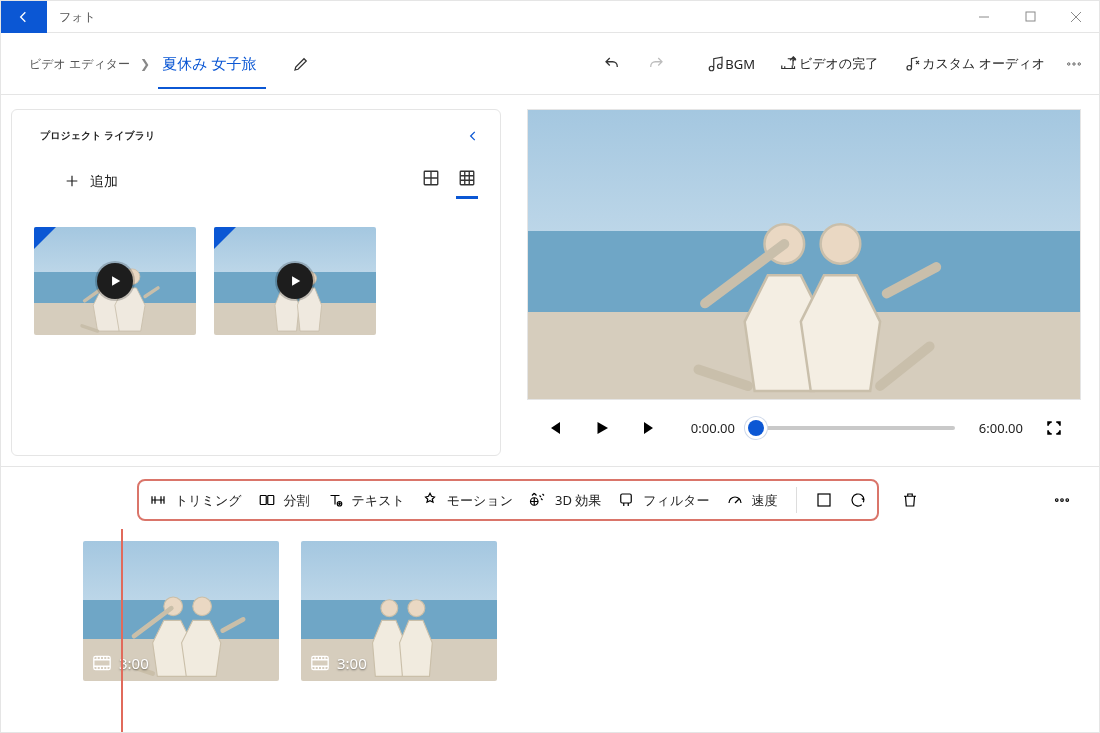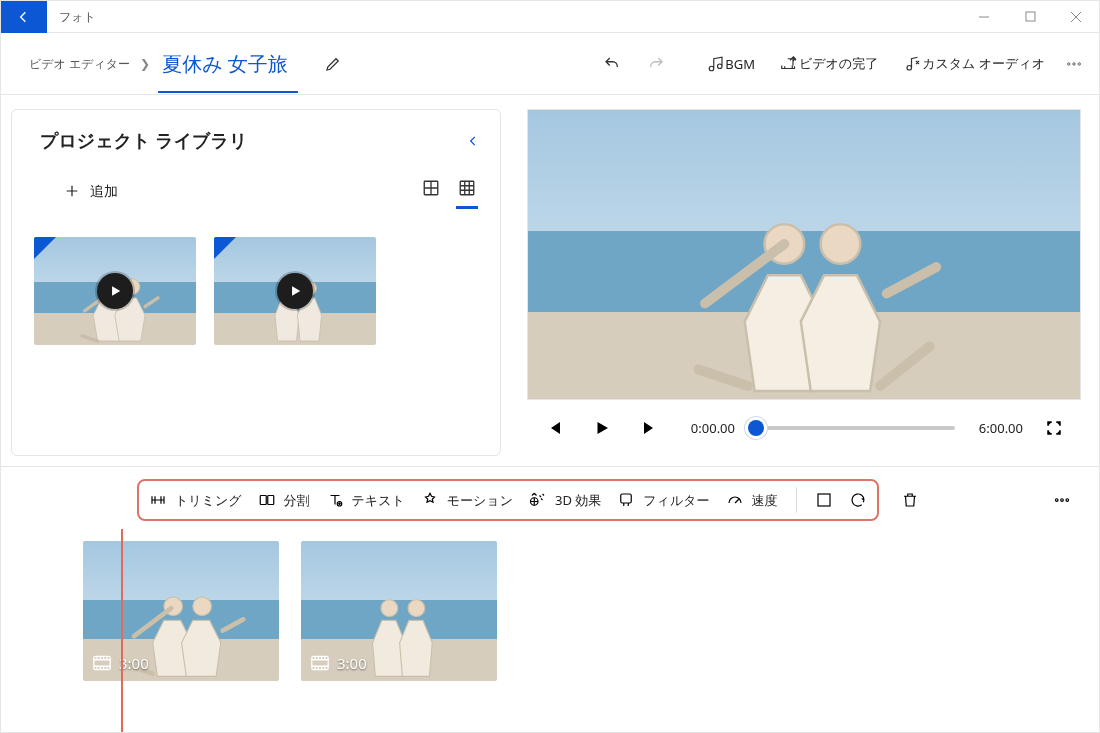--- a/index.html
+++ b/index.html
@@ -24,34 +24,34 @@
   
   .titlebar{height:32px;display:flex;align-items:center;border-bottom:1px solid var(--border);background:var(--bg)}
   .back-btn{width:46px;height:32px;background:var(--accent);display:flex;align-items:center;justify-content:center;color:#fff;flex:0 0 auto}
   .titlebar .title{padding-left:12px;font-size:12px;color:var(--muted)}
   .win-controls{margin-left:auto;display:flex;align-items:center}
   .win-controls .wbtn{width:46px;height:32px;display:flex;align-items:center;justify-content:center;color:var(--win-btn)}
   
   .topbar{height:62px;display:flex;align-items:center;padding:0 10px 0 18px;border-bottom:1px solid var(--border)}
   .bc-item{font-size:12px;color:var(--muted);padding:0 10px}
   .bc-chevron{color:#888;font-size:12px}
-  .bc-active{color:var(--accent);font-size:20px;padding:0 4px 0 12px;position:relative}
+  .bc-active{color:var(--accent);font-size:15px;padding:0 4px 0 12px;position:relative}
   .bc-underline{position:absolute;left:8px;right:-6px;bottom:-15px;height:2px;background:var(--accent)}
   .pencil{margin-left:26px;padding:6px;color:#555;display:flex}
   .top-actions{margin-left:auto;display:flex;align-items:center;gap:2px}
   .abtn{display:flex;align-items:center;gap:0;padding:8px 12px;font-size:13px;color:var(--text);border-radius:4px}
   .abtn svg{width:18px;height:18px;stroke:var(--icon);fill:none}
   .abtn.disabled{color:#bdbdbd}
   .abtn.disabled svg{stroke:#bdbdbd}
   
   .body{display:flex;height:calc(100% - 32px - 62px - 266px);}
   
   .card{margin:14px 0 10px 10px;width:490px;border:1px solid var(--border);border-radius:6px;background:var(--panel);box-shadow:0 0 0 rgba(0,0,0,0)}
   .card-head{display:flex;align-items:center;padding:18px 20px 6px 28px}
-  .card-head h3{margin:0;font-size:18px;font-weight:600}
+  .card-head h3{margin:0;font-size:10px;font-weight:600}
   .card-head .coll{margin-left:auto;color:var(--accent);display:flex}
   .card-row{display:flex;align-items:center;padding:16px 24px 6px 52px}
   .add-btn{display:flex;align-items:center;gap:10px;font-size:14px;color:var(--text)}
   .view-toggle{margin-left:auto;display:flex;gap:18px;align-items:flex-end}
   .vbtn{display:flex;padding:4px 0 10px 0}
   .vbtn.active{position:relative}
   .vbtn.active::after{content:"";position:absolute;left:-2px;right:-2px;bottom:-2px;height:3px;background:var(--accent)}
   .thumbs{display:flex;gap:18px;padding:24px 16px 22px 22px}
   .thumb{position:relative;width:162px;height:108px;border-radius:2px;overflow:hidden}
   .dogear{position:absolute;top:0;left:0;width:0;height:0;border-top:22px solid var(--accent);border-right:22px solid transparent}

